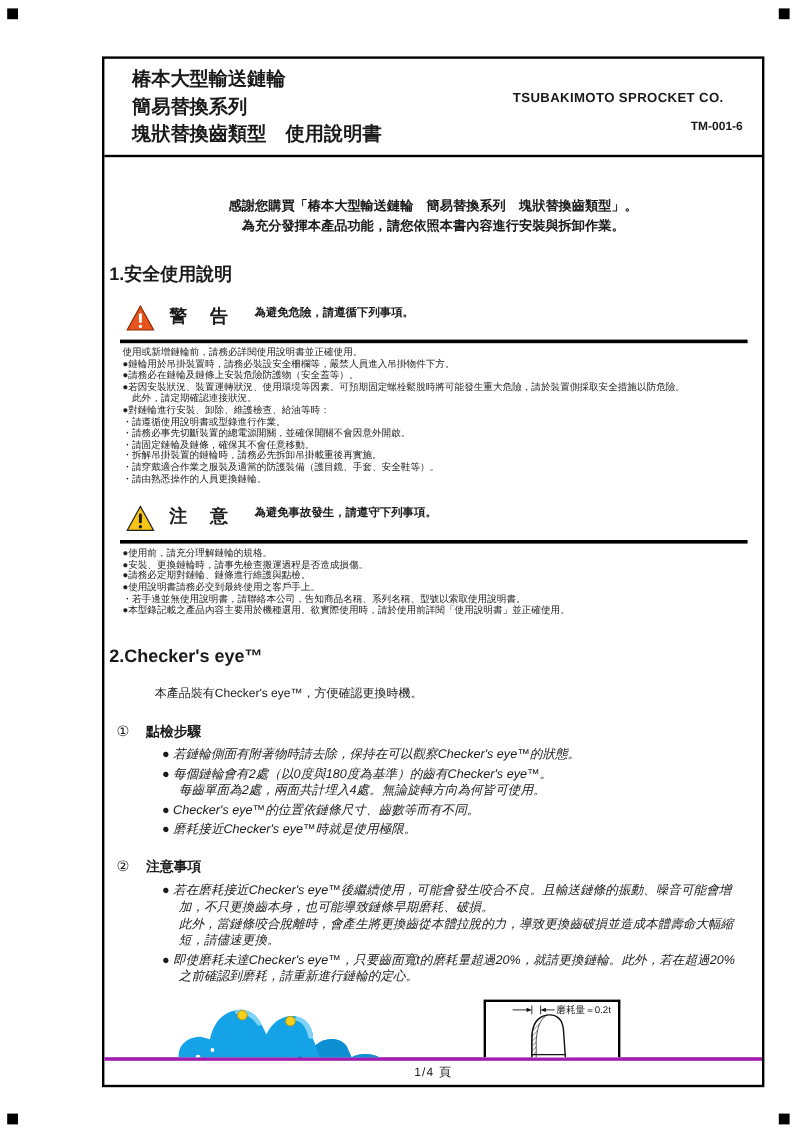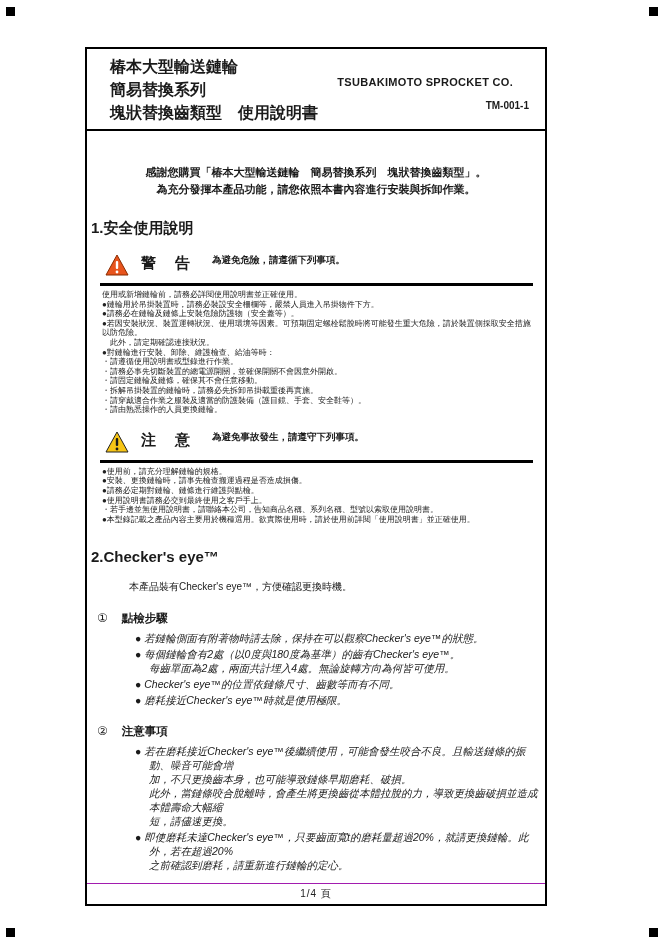--- a/index.html
+++ b/index.html
@@ -5,32 +5,32 @@
   html,body{margin:0;padding:0;background:#ffffff;}
   body{font-family:"Liberation Sans","DejaVu Sans",sans-serif;color:#1a1a1a;}
   #page{position:relative;width:664px;height:944px;background:#fff;overflow:hidden;}
 
   .corner{position:absolute;width:9px;height:9px;background:#000;}
   .corner.tl{left:6px;top:7px;}
   .corner.tr{right:6px;top:7px;}
   .corner.bl{left:6px;bottom:7px;}
   .corner.br{right:6px;bottom:7px;}
 
-  .frame{position:absolute;left:85px;top:47px;width:462px;height:859px;
+  .frame{position:absolute;left:85px;top:47px;width:552px;height:859px;
          border:2px solid #000;box-sizing:border-box;background:#fff;
          display:flex;flex-direction:column;}
 
   
   .hdr{position:relative;height:80px;border-bottom:2px solid #000;flex:none;}
   .hdr-title{position:absolute;left:23px;top:6px;font-size:16px;font-weight:bold;line-height:23px;white-space:pre;}
   .hdr-company{position:absolute;right:32px;top:27px;font-size:11px;font-weight:600;letter-spacing:.3px;}
   .hdr-docno{position:absolute;right:16px;top:51px;font-size:10px;font-weight:600;}
 
   
-  .bod{position:relative;flex:1 1 auto;border-bottom:1px solid #a21caf;overflow:hidden;}
+  .bod{position:relative;flex:1 1 auto;border-bottom:3px solid #a21caf;overflow:hidden;}
 
   .intro{margin-top:33px;text-align:center;font-size:11px;font-weight:bold;line-height:17px;white-space:pre-line;}
   .h1{margin:21px 0 0 4px;font-size:15px;font-weight:bold;}
 
   .safe-block{margin:16px 12px 0 13px;}
   .banner{display:flex;align-items:flex-start;height:27px;padding-left:5px;}
   .tri{width:24px;height:22px;flex:none;}
   .banner-label{font-size:15px;font-weight:bold;margin-left:12px;letter-spacing:2px;}
   .banner-sub{font-size:9.5px;font-weight:bold;margin-left:20px;}
   .thick-rule{border-bottom:3px solid #000;margin-top:2px;}
@@ -64,21 +64,21 @@
   <div class="corner bl"></div>
   <div class="corner br"></div>
 
   <div class="frame">
 
     <div class="hdr">
       <div class="hdr-title">椿本大型輸送鏈輪
 簡易替換系列
 塊狀替換齒類型　使用說明書</div>
       <div class="hdr-company">TSUBAKIMOTO SPROCKET CO.</div>
-      <div class="hdr-docno">TM-001-1</div>
+      <div class="hdr-docno">TM-001-6</div>
     </div>
 
     <div class="bod">
 
       <div class="intro">感謝您購買「椿本大型輸送鏈輪　簡易替換系列　塊狀替換齒類型」。
 為充分發揮本產品功能，請您依照本書內容進行安裝與拆卸作業。</div>
 
       <div class="h1">1.安全使用說明</div>
 
       <div class="safe-block">

